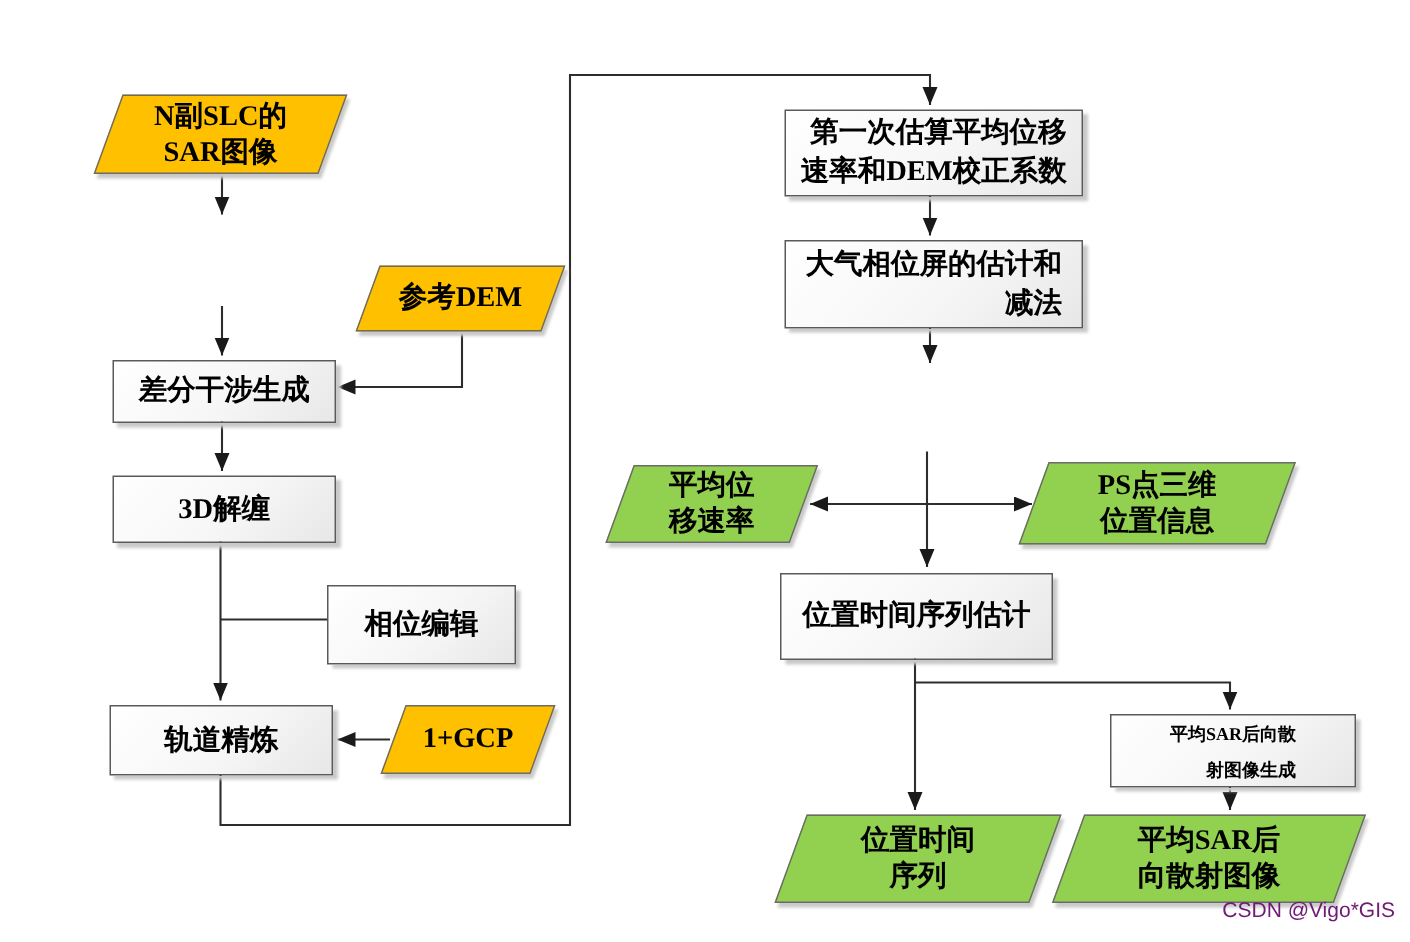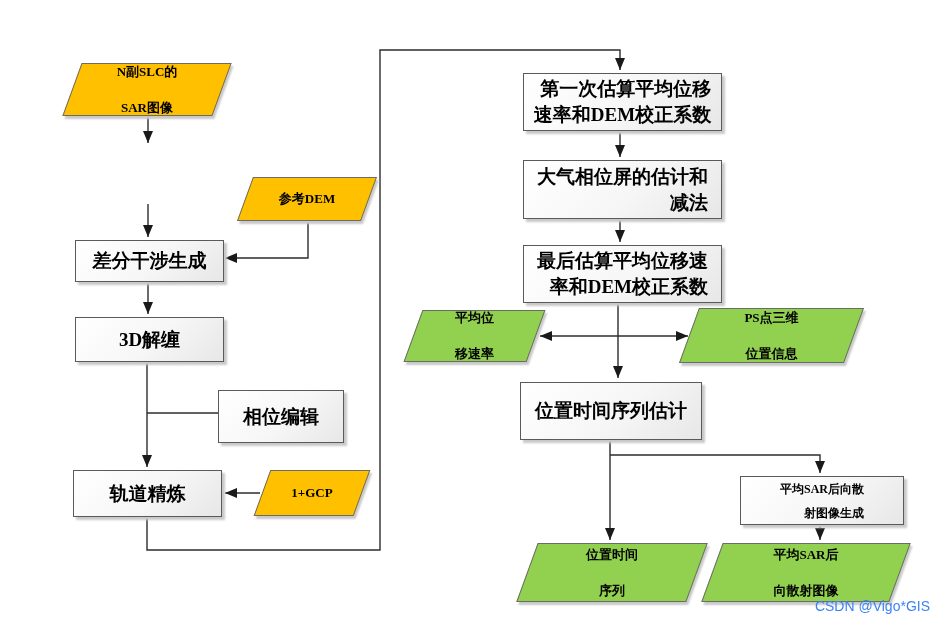--- a/index.html
+++ b/index.html
@@ -21,25 +21,25 @@
   }
   .para { background:transparent; }
   .para .bg {
     position:absolute; top:0; left:0; right:0; bottom:0;
     transform:skewX(-20deg);
     border:1.4px solid #6b6b6b;
     box-shadow:3px 3px 2px #c9c9c9;
   }
   .para.orange .bg { background:#FFC000; }
   .para.green  .bg { background:#92D050; }
-  .para .lbl { position:relative; font-size:13px; line-height:36px; white-space:pre-line; }
+  .para .lbl { position:relative; font-size:19px; line-height:24px; white-space:pre-line; }
   .watermark {
     position:absolute; right:10px; top:598px;
     font-family:"Liberation Sans","DejaVu Sans",sans-serif;
-    font-size:14px; color:#3b82f6; font-weight:400;
+    font-size:14px; color:#701a75; font-weight:400;
   }
 </style>
 </head>
 <body>
 
 <div class="stage">
 
   <svg class="wires">
     <defs>
       <marker id="arrow" markerUnits="userSpaceOnUse" markerWidth="13" markerHeight="11" refX="12" refY="5" orient="auto">
@@ -106,24 +106,20 @@
   </div>
 
   <div class="node rect" style="left:523px;top:73px;width:197px;height:56px">
     <span class="lbl">第一次估算平均位移
 速率和DEM校正系数</span>
   </div>
   <div class="node rect" style="left:523px;top:160px;width:197px;height:57px">
     <span class="lbl">大气相位屏的估计和
 减法</span>
   </div>
-  <div class="node rect" style="left:523px;top:245px;width:197px;height:56px">
-    <span class="lbl">最后估算平均位移速
-率和DEM校正系数</span>
-  </div>
   <div class="node rect" style="left:520px;top:382px;width:180px;height:56px">
     <span class="lbl">位置时间序列估计</span>
   </div>
   <div class="node rect" style="left:740px;top:476px;width:162px;height:47px">
     <span class="lbl" style="font-size:12px;line-height:24px">平均SAR后向散
 射图像生成</span>
   </div>
 
   <div class="node para green" style="left:413px;top:310px;width:123px;height:52px">
     <span class="bg"></span>

